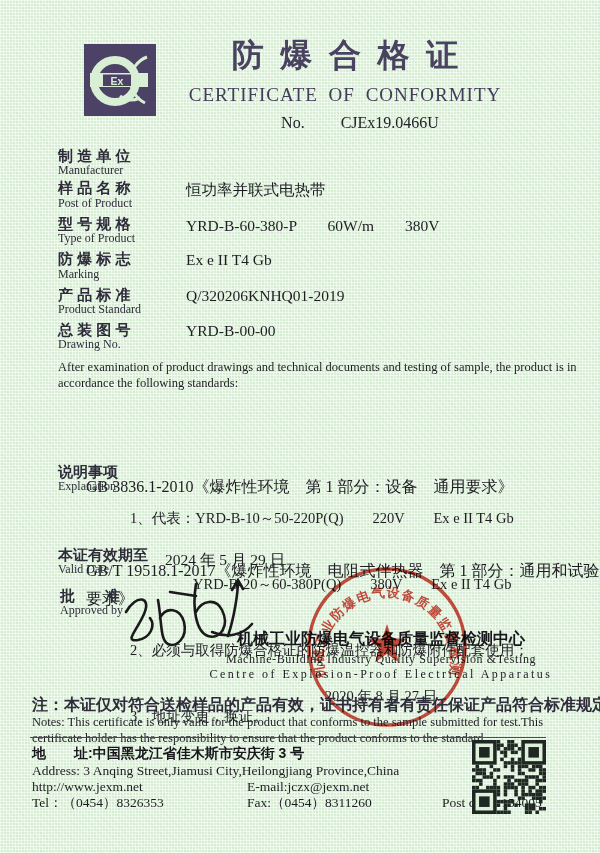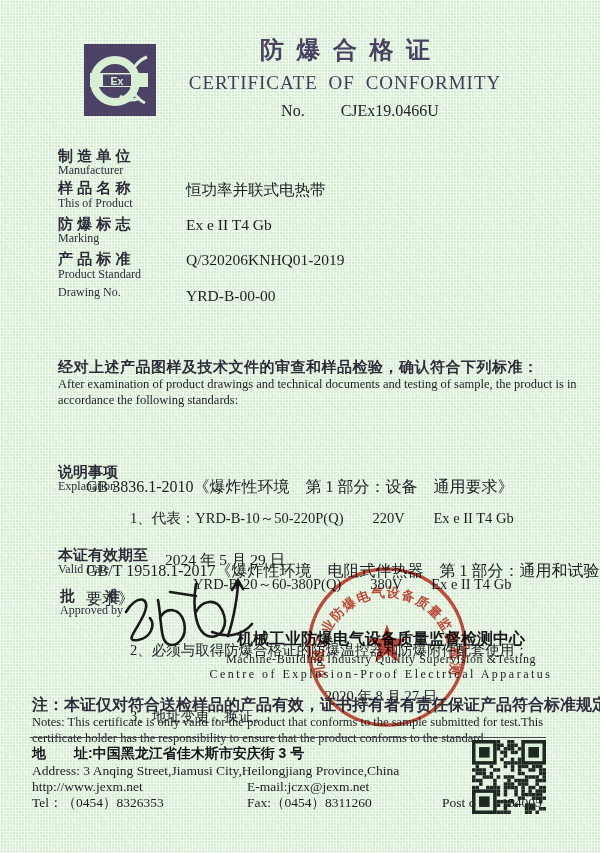--- a/index.html
+++ b/index.html
@@ -10,21 +10,21 @@
     background-image:
       repeating-linear-gradient(0deg, rgba(255,255,255,.55) 0 1px, transparent 1px 3px),
       repeating-linear-gradient(90deg, rgba(255,255,255,.55) 0 1px, transparent 1px 3px),
       repeating-linear-gradient(45deg, rgba(150,205,150,.10) 0 2px, transparent 2px 6px);
     color:#1d1d22;
   }
   .abs{position:absolute;}
   
   .logo{left:84px;top:44px;width:72px;height:88px;}
   .head-text{left:120px;top:34px;width:450px;text-align:center;}
-  .title{font-size:24px;font-weight:bold;color:#494260;letter-spacing:.52em;text-indent:.52em;font-family:"Liberation Serif",serif;}
+  .title{font-size:32px;font-weight:bold;color:#494260;letter-spacing:.52em;text-indent:.52em;font-family:"Liberation Serif",serif;}
   .subtitle{font-size:19px;color:#423c58;letter-spacing:1px;word-spacing:5px;margin-top:6px;}
   .cert-no{font-size:16px;color:#22222a;margin-top:8px;padding-left:30px;word-spacing:8px;}
   
   .fields{left:58px;top:147px;right:18px;}
   .field-row{display:flex;margin-bottom:5px;min-height:30px;}
   .f-label{width:128px;flex:0 0 128px;}
   .zh{font-family:"Liberation Sans",sans-serif;font-weight:bold;font-size:15px;color:#2e2c3a;line-height:1.15;white-space:pre;}
   .en{font-size:12px;color:#2e2c3a;line-height:1.1;}
   .f-value{font-size:15.5px;padding-top:1px;white-space:pre-wrap;}
   .f-value2{font-size:12.5px;margin-top:1px;white-space:pre-wrap;}
@@ -90,48 +90,55 @@
   <div class="abs fields">
     <div class="field-row" style="margin-bottom:2px;">
       <div class="f-label">
           <div class="zh">制 造 单 位</div>
           <div class="en">Manufacturer</div>
         </div>
     </div>
     <div class="field-row">
       <div class="f-label">
           <div class="zh">样 品 名 称</div>
-          <div class="en">This of Product</div>
+          <div class="en">Post of Product</div>
         </div>
       <div class="f-value">恒功率并联式电热带</div>
+    </div>
+    <div class="field-row">
+      <div class="f-label">
+          <div class="zh">型 号 规 格</div>
+          <div class="en">Type of Product</div>
+        </div>
+      <div class="f-value">YRD-B-60-380-P　　60W/m　　380V</div>
     </div>
     <div class="field-row">
       <div class="f-label">
           <div class="zh">防 爆 标 志</div>
           <div class="en">Marking</div>
         </div>
       <div class="f-value">Ex e II T4 Gb</div>
     </div>
     <div class="field-row">
       <div class="f-label">
           <div class="zh">产 品 标 准</div>
           <div class="en">Product Standard</div>
         </div>
       <div class="f-value">Q/320206KNHQ01-2019</div>
     </div>
     <div class="field-row">
       <div class="f-label">
+          <div class="zh">总 装 图 号</div>
           <div class="en">Drawing No.</div>
         </div>
       <div class="f-value">YRD-B-00-00</div>
     </div>
   </div>
 
   <div class="abs statement">
-    <div class="zh">经对上述产品图样及技术文件的审查和样品检验，确认符合下列标准：</div>
     <div class="en">After examination of product drawings and technical documents and testing of sample, the product is in accordance the following standards:</div>
   </div>
   <div class="abs standards">
     <div>GB 3836.1-2010《爆炸性环境　第 1 部分：设备　通用要求》</div>
     <div>GB/T 19518.1-2017《爆炸性环境　电阻式伴热器　第 1 部分：通用和试验要求》</div>
   </div>
 
   <div class="abs explanation">
     <div class="exp-label">
       <div class="zh">说明事项</div>

